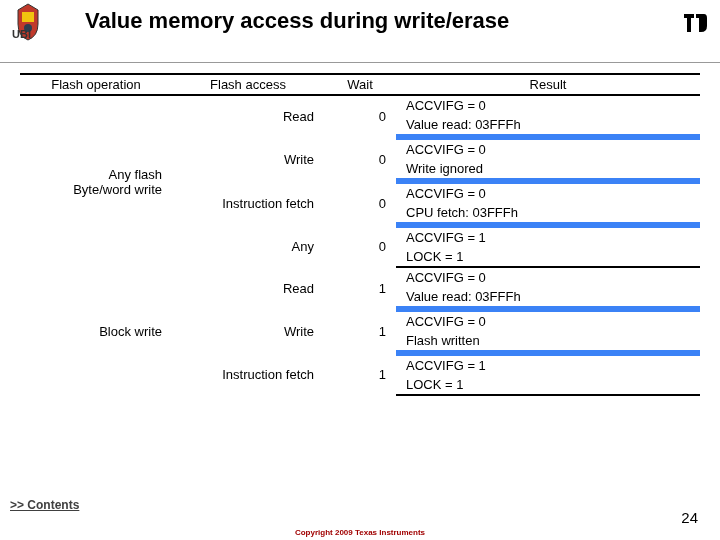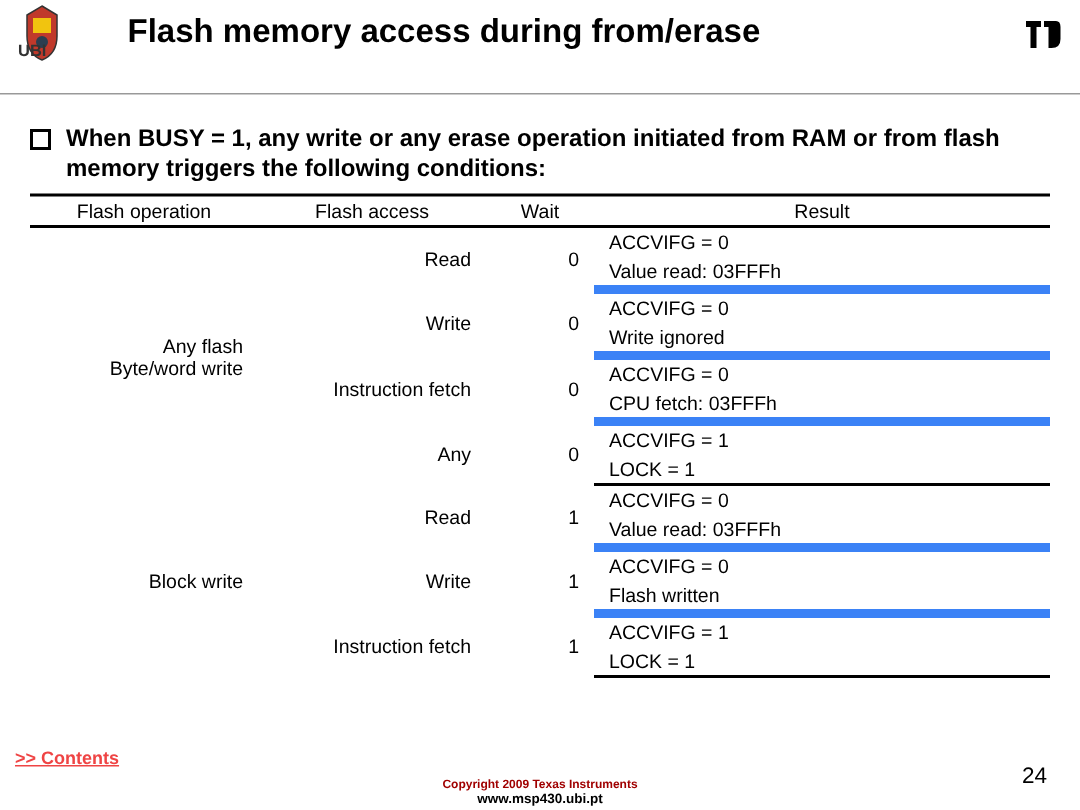--- a/index.html
+++ b/index.html
@@ -89,21 +89,21 @@
   tr.sep td { border-bottom: 6px solid #3b82f6; }
   tr.sep-thick td { border-bottom: 2px solid #000; }
   .op-col { width: 140px; text-align: center; }
   .acc-col { width: 140px; }
   .wait-col { width: 60px; }
   .contents-link {
     position: absolute;
     left: 10px;
     bottom: 28px;
     font-size: 12px;
-    color: #ef4444;
+    color: #404040;
     font-weight: bold;
     text-decoration: underline;
   }
   .footer {
     position: absolute;
     bottom: 2px;
     left: 0;
     right: 0;
     text-align: center;
     font-size: 8px;
@@ -126,32 +126,28 @@
 </style>
 </head>
 <body>
 
 <div class="header">
   <svg class="logo-left" viewBox="0 0 40 40">
     <path d="M20 2 L30 8 L30 22 Q30 34 20 38 Q10 34 10 22 L10 8 Z" fill="#c0392b" stroke="#333" stroke-width="1"></path>
     <rect x="14" y="10" width="12" height="10" fill="#f1c40f"></rect>
     <circle cx="20" cy="26" r="4" fill="#2c3e50"></circle>
   </svg>
-  <div class="title">Flash memory access during from/erase</div>
+  <div class="title">Value memory access during write/erase</div>
   <svg class="logo-right" viewBox="0 0 30 30">
     <path d="M4 6 h10 v4 h-3 v14 h-4 v-14 h-3 z M16 6 h8 q3 0 3 4 v8 q0 6 -6 6 h-2 v-14 h-3 z" fill="#000"></path>
   </svg>
   <div class="ubi">UBI</div>
 </div>
 
 <div class="content">
-  <div class="bullet-row">
-    <div class="bullet-sq"></div>
-    <div class="bullet-text">When BUSY = 1, any write or any erase operation initiated from RAM or from flash memory triggers the following conditions:</div>
-  </div>
 
   <table>
     <tbody>
         <tr>
       <th class="op-col">Flash operation</th>
       <th class="acc-col">Flash access</th>
       <th class="wait-col">Wait</th>
       <th>Result</th>
     </tr>
 
@@ -223,16 +219,15 @@
           <td class="result">LOCK = 1</td>
         </tr>
   </tbody>
     </table>
 </div>
 
 <a class="contents-link">&gt;&gt; Contents</a>
 
 <div class="footer">
   <div>Copyright 2009 Texas Instruments</div>
-  <div class="url">www.msp430.ubi.pt</div>
 </div>
 
 <div class="page-num">24</div>
 
 </body></html>

